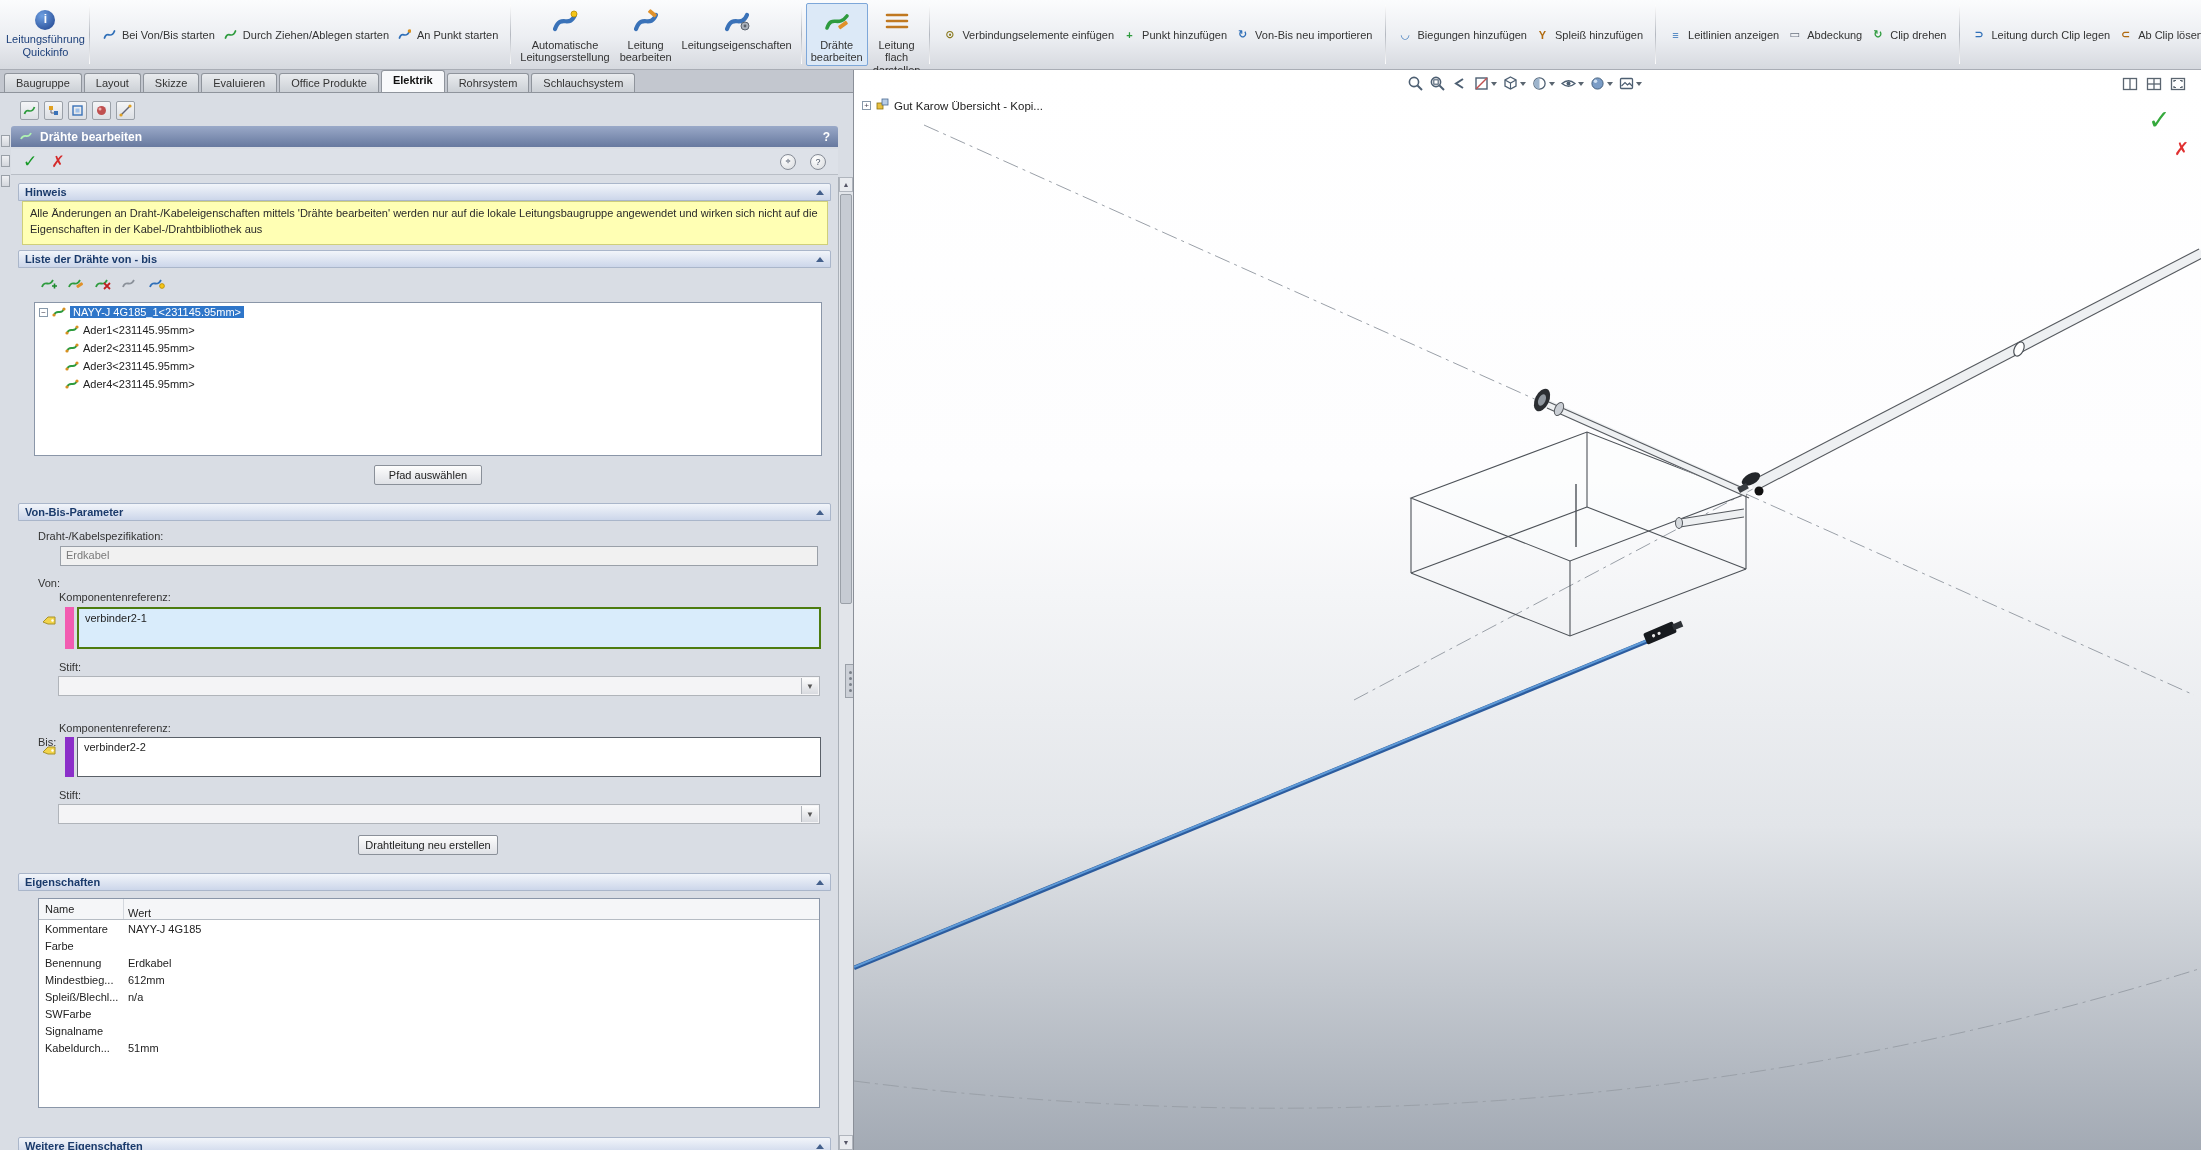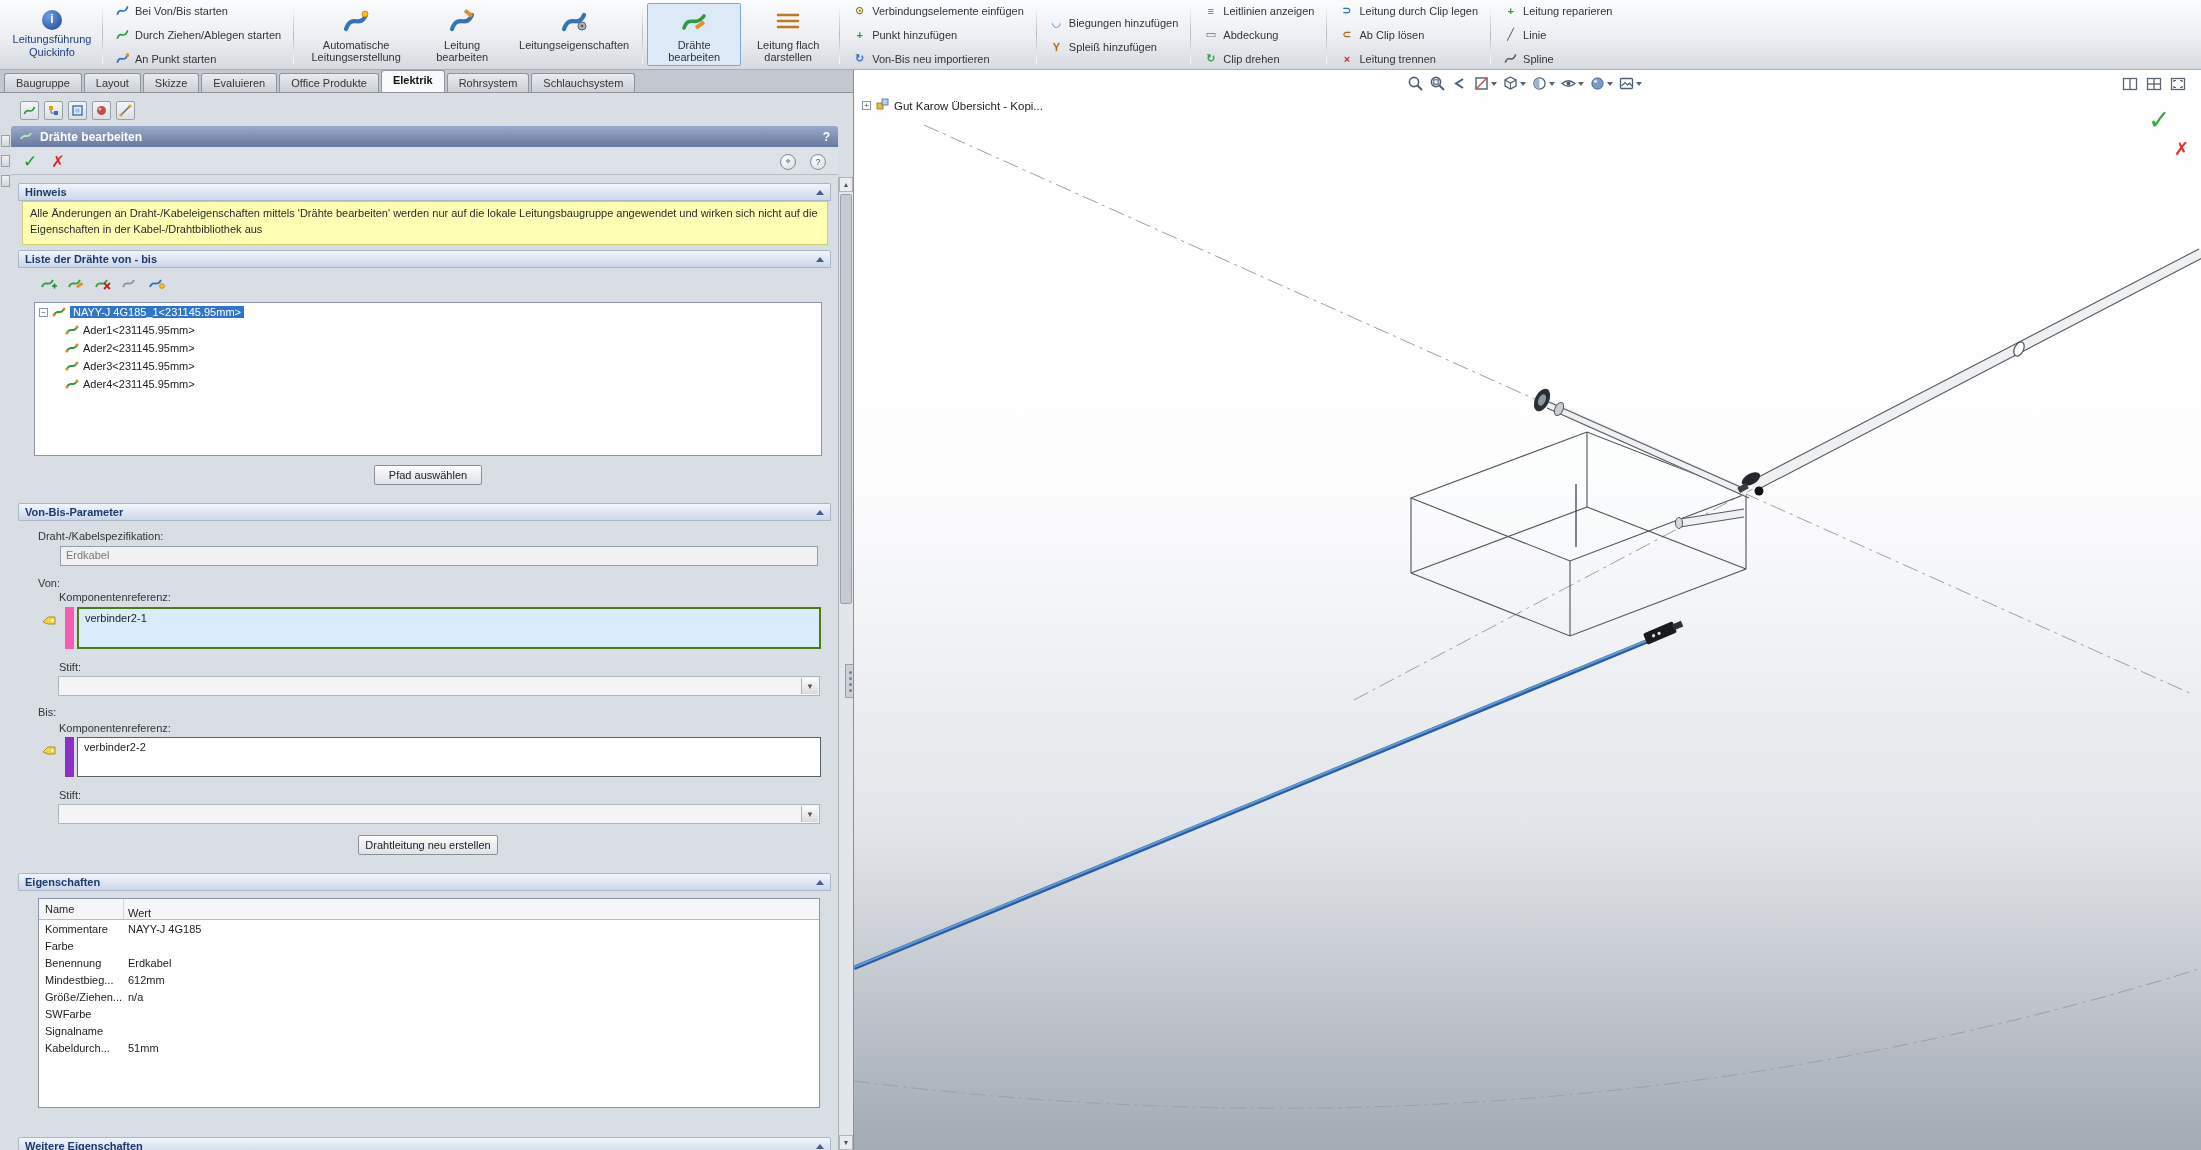--- a/index.html
+++ b/index.html
@@ -7,21 +7,21 @@
   body { font-family:"Liberation Sans","DejaVu Sans",sans-serif; font-size:11px; color:#222; }
   .app { position:relative; width:2201px; height:1150px; overflow:hidden; background:#dfe2e8; }
 
   
   .ribbon { position:absolute; left:0; top:0; width:2201px; height:70px;
     background:linear-gradient(#fbfcfd,#eceef2 55%,#d6d9df);
     border-bottom:1px solid #a9adb5; display:flex; align-items:stretch; padding:3px 6px; }
   .rsep { width:1px; background:linear-gradient(#fdfdfd,#b4b8c0,#fdfdfd); margin:2px 4px; flex:0 0 1px; }
   .rq { width:92px; display:flex; flex-direction:column; align-items:center; justify-content:center; gap:3px; text-align:center; color:#1c3f7a; line-height:1.15; }
   .rq-icon { width:20px; height:20px; border-radius:50%; background:radial-gradient(circle at 35% 30%, #6ea0e2, #1c3f8a); color:#fff; font-weight:bold; display:flex; align-items:center; justify-content:center; font-size:12px; }
-  .rcol { display:flex; flex-direction:column; justify-content:center; gap:7px; padding:0 4px; }
+  .rcol { display:flex; flex-direction:row; justify-content:center; gap:0; padding:0 4px; }
   .ritem { display:flex; align-items:center; gap:5px; padding:1px 4px; white-space:nowrap; border-radius:2px; color:#333; }
   .ric { width:15px; height:15px; display:inline-flex; align-items:center; justify-content:center; font-size:11px; font-weight:bold; }
   .rbig { display:flex; flex-direction:column; align-items:center; justify-content:flex-start; gap:3px; text-align:center;
     padding:5px 4px 2px; line-height:1.15; border:1px solid transparent; border-radius:2px; color:#333; }
   .rbig.pressed { background:#dcE9f7; background:#dce9f7; border-color:#7da7d9; }
   .w112{width:116px}.w92{width:96px}.w124{width:128px}.w90{width:94px}
 
   
   .tabbar { position:absolute; left:0; top:70px; width:853px; height:23px; background:#c3c7cf;
     border-bottom:1px solid #8f949c; display:flex; align-items:flex-end; padding-left:4px; }
@@ -424,21 +424,21 @@
         </svg></span>
     <span class="swatch" style="left:65px;top:514px;height:42px;background:#f25cb1"></span>
     <div class="refbox" style="left:77px;top:514px;width:744px;height:42px">
       <span>verbinder2-1</span>
     </div>
     <div class="lbl" style="left:59px;top:568px">Stift:</div>
     <div class="combo" style="left:58px;top:583px;width:762px">
         <span class="arrow">▼</span>
       </div>
 
-    <div class="lbl" style="left:38px;top:613px">Bis:</div>
+    <div class="lbl" style="left:38px;top:643px">Bis:</div>
     <div class="lbl" style="left:59px;top:629px">Komponentenreferenz:</div>
     <span style="position:absolute;left:42px;top:652px"><svg width="15" height="13" viewBox="0 0 15 13">
           <path d="M1 7 L6 2 H13 V9 H6 Z" fill="#f2d44a" stroke="#a8922a" stroke-width="1"></path>
           <circle cx="10.5" cy="5.5" r="1.2" fill="#fff"></circle>
         </svg></span>
     <span class="swatch" style="left:65px;top:644px;height:40px;background:#8b2fc9"></span>
     <div class="refbox plain" style="left:77px;top:644px;width:744px;height:40px">
       <span>verbinder2-2</span>
     </div>
     <div class="lbl" style="left:59px;top:696px">Stift:</div>
@@ -467,21 +467,21 @@
         </div>
       <div class="prow">
           <span class="pname">Benennung</span>
           <span class="pwert">Erdkabel</span>
         </div>
       <div class="prow">
           <span class="pname">Mindestbieg...</span>
           <span class="pwert">612mm</span>
         </div>
       <div class="prow">
-          <span class="pname">Größe/Ziehen...</span>
+          <span class="pname">Spleiß/Blechl...</span>
           <span class="pwert">n/a</span>
         </div>
       <div class="prow">
           <span class="pname">SWFarbe</span>
           <span class="pwert"></span>
         </div>
       <div class="prow">
           <span class="pname">Signalname</span>
           <span class="pwert"></span>
         </div>

